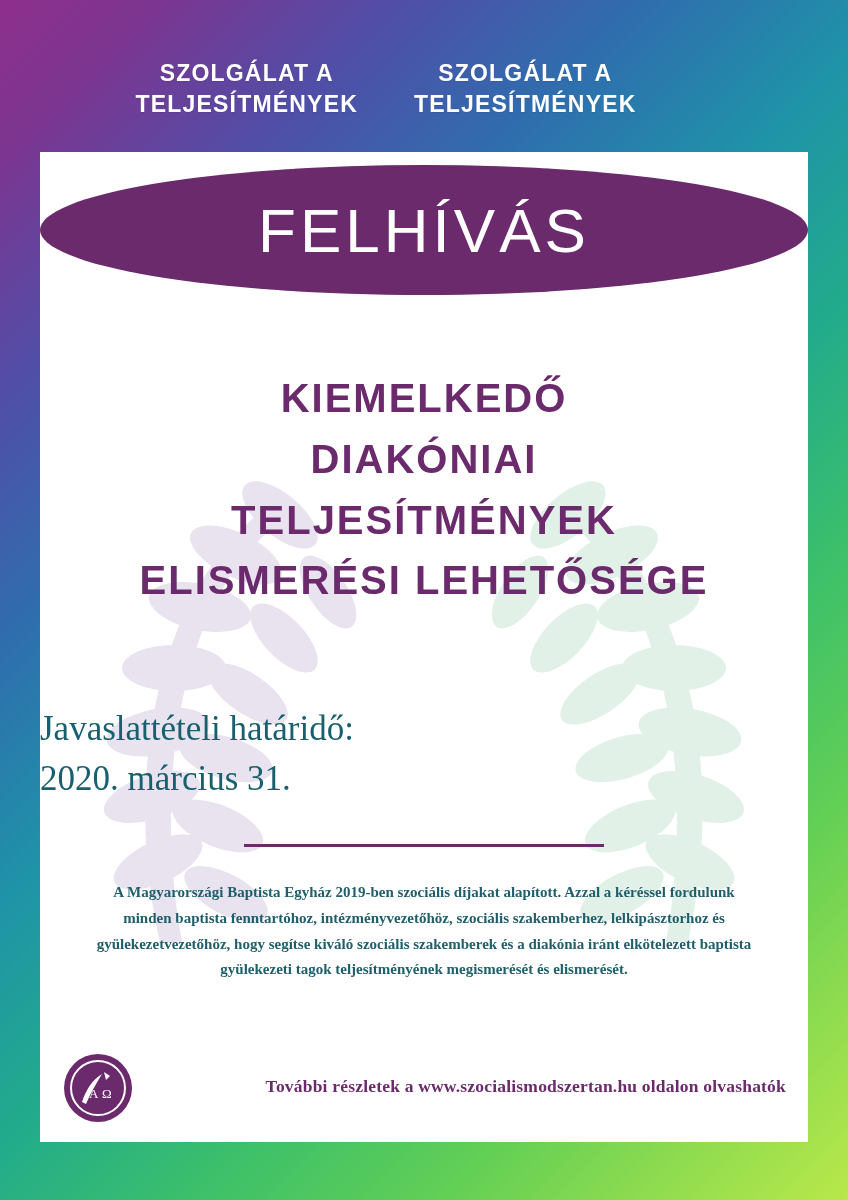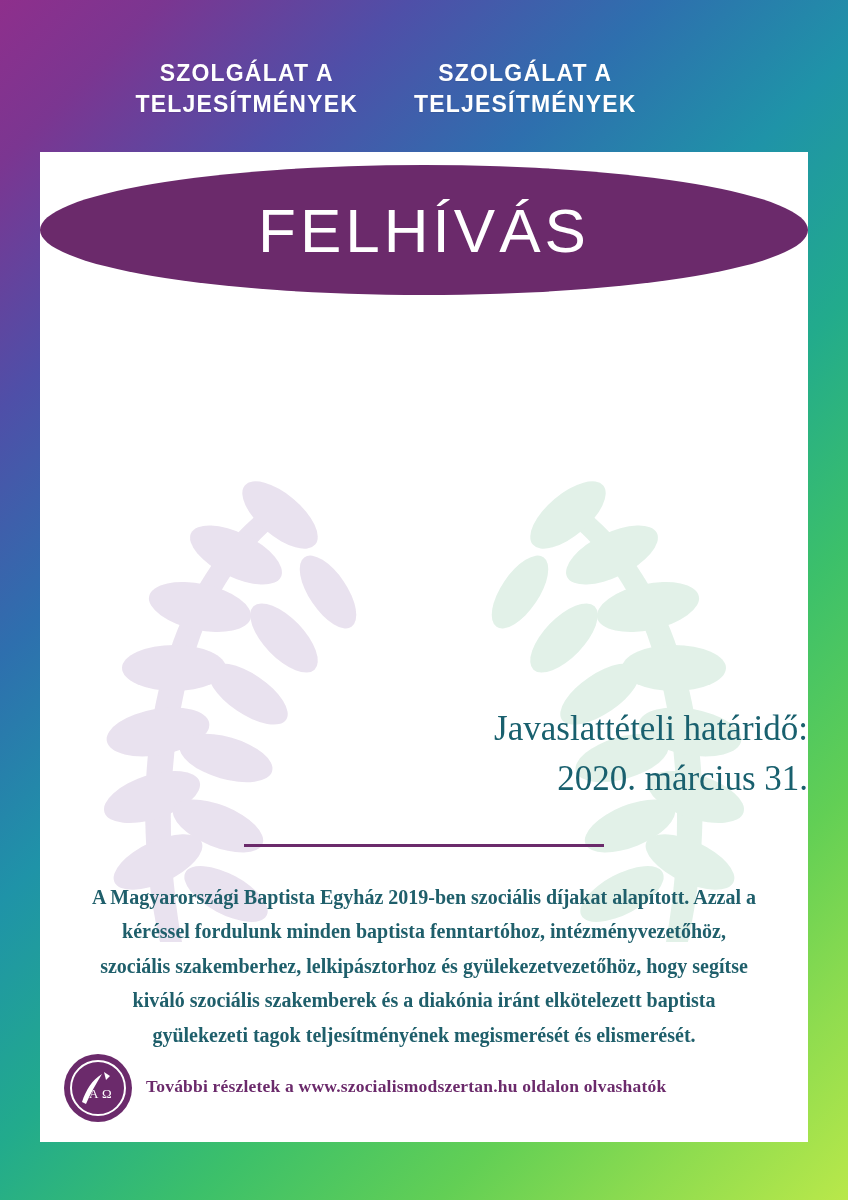--- a/index.html
+++ b/index.html
@@ -118,21 +118,21 @@
     letter-spacing: 2px;
     line-height: 1.52;
   }
   .headline span { display: block; }
 
   .deadline {
     position: absolute;
     top: 552px;
     left: 0;
     width: 768px;
-    text-align: right;
+    text-align: left;
     color: #19606e;
     font-family: "Liberation Serif", serif;
     font-size: 35px;
     line-height: 1.42;
   }
   .deadline span { display: block; }
 
   .divider {
     position: absolute;
     top: 692px;
@@ -143,21 +143,21 @@
   }
 
   .body-text {
     position: absolute;
     top: 728px;
     left: 48px;
     width: 672px;
     text-align: center;
     color: #1f5f6b;
     font-family: "Liberation Serif", serif;
-    font-size: 20px;
+    font-size: 15px;
     line-height: 1.72;
     font-weight: bold;
   }
 
   .footer {
     position: absolute;
     left: 0;
     top: 900px;
     width: 768px;
     height: 70px;
@@ -167,21 +167,21 @@
     left: 22px;
     top: 0px;
     width: 72px;
     height: 72px;
   }
   .footer-text {
     position: absolute;
     left: 106px;
     top: 24px;
     width: 640px;
-    text-align: left;
+    text-align: right;
     color: #6b2a6b;
     font-family: "Liberation Serif", serif;
     font-weight: bold;
     font-size: 17.5px;
     letter-spacing: 0.2px;
   }
 </style>
 </head>
 <body>
 
@@ -232,20 +232,26 @@
         <ellipse cx="590" cy="424" rx="48" ry="21" transform="rotate(-22 590 424)"></ellipse>
         <ellipse cx="582" cy="356" rx="48" ry="21" transform="rotate(-16 582 356)"></ellipse>
         <ellipse cx="560" cy="292" rx="46" ry="20" transform="rotate(-34 560 292)"></ellipse>
         <ellipse cx="524" cy="236" rx="44" ry="20" transform="rotate(-46 524 236)"></ellipse>
         <ellipse cx="480" cy="190" rx="42" ry="19" transform="rotate(-56 480 190)"></ellipse>
       </g>
     </svg>
 
     <div class="card-inner">
 
+      <div class="headline">
+        <span>KIEMELKEDŐ</span>
+        <span>DIAKÓNIAI</span>
+        <span>TELJESÍTMÉNYEK</span>
+        <span>ELISMERÉSI LEHETŐSÉGE</span>
+      </div>
 
       <div class="deadline">
         <span>Javaslattételi határidő:</span>
         <span>2020. március 31.</span>
       </div>
 
       <div class="divider"></div>
 
       <div class="body-text">A Magyarországi Baptista Egyház 2019-ben szociális díjakat alapított. Azzal a kéréssel fordulunk minden baptista fenntartóhoz, intézményvezetőhöz, szociális szakemberhez, lelkipásztorhoz és gyülekezetvezetőhöz, hogy segítse kiváló szociális szakemberek és a diakónia iránt elkötelezett baptista gyülekezeti tagok teljesítményének megismerését és elismerését.</div>
 

